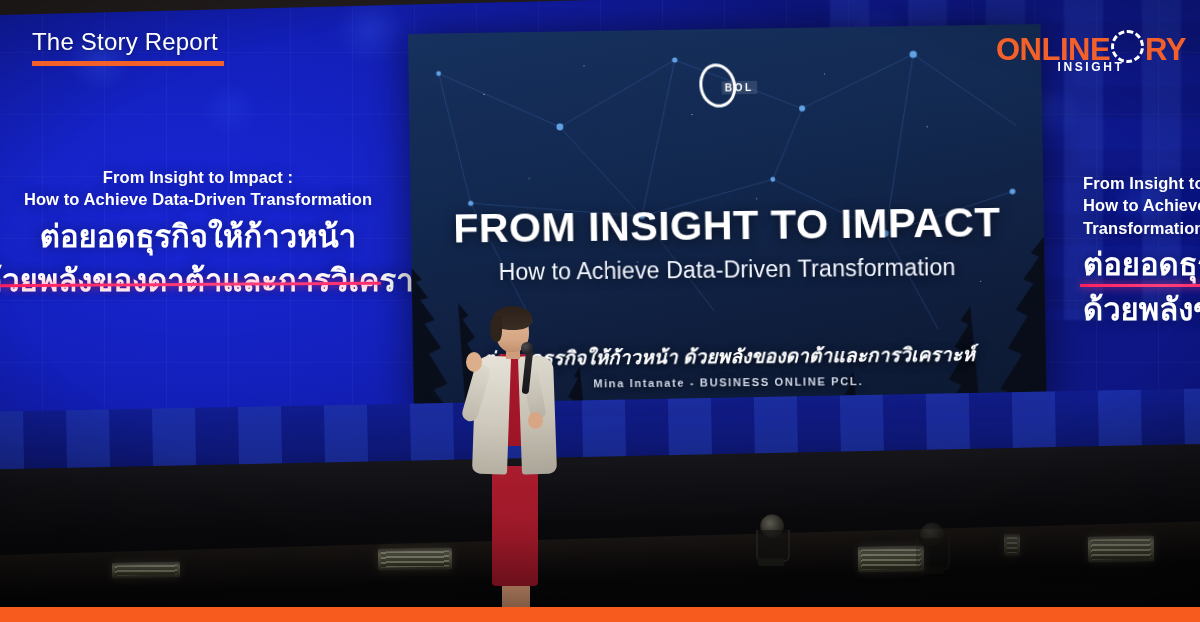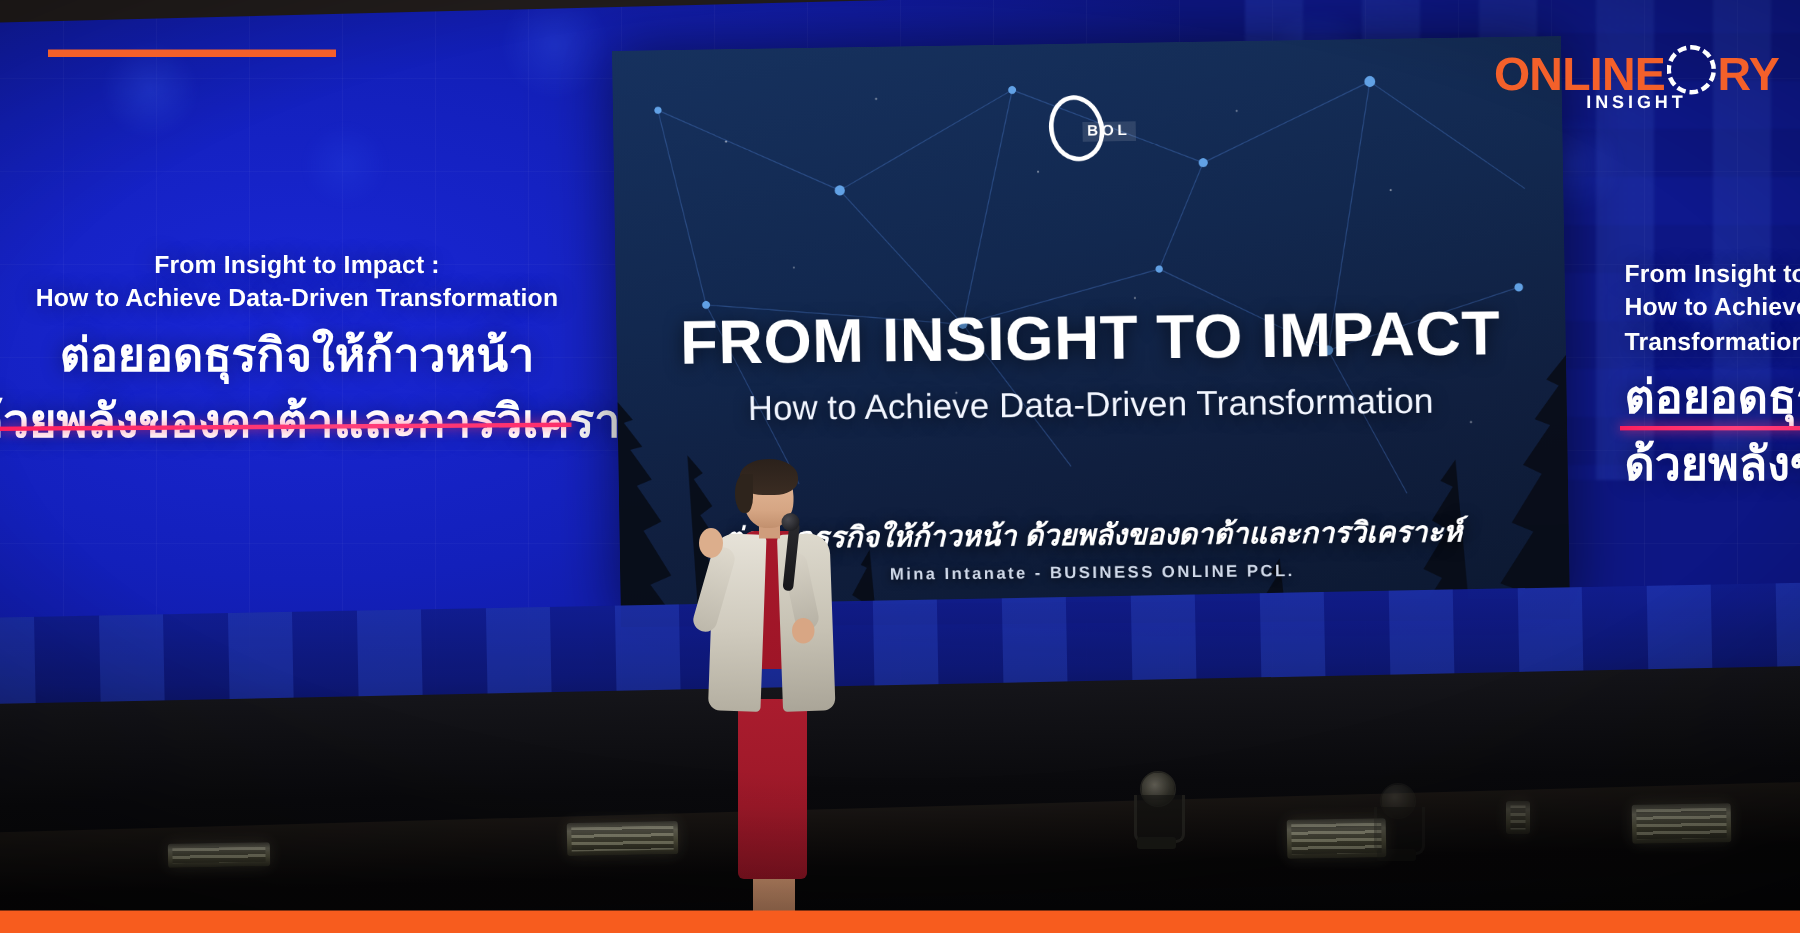--- a/index.html
+++ b/index.html
@@ -611,20 +611,21 @@
     <div class="p-hair"></div>
     <div class="p-hair2"></div>
     <div class="p-mic"></div>
     <div class="p-mic-top"></div>
     <div class="p-hand-r"></div>
   </div>
 
   <div class="vignette"></div>
 
   <div class="brand-left">
+    <div class="txt">The Story Report</div>
     <div class="rule"></div>
   </div>
 
   <div class="brand-right">
     <div class="ts-logo">
       <span class="ts-word">ONLINE</span><span class="ts-o"></span><span class="ts-word">RY</span>
     </div>
     <div class="ts-thai">INSIGHT</div>
   </div>
 

